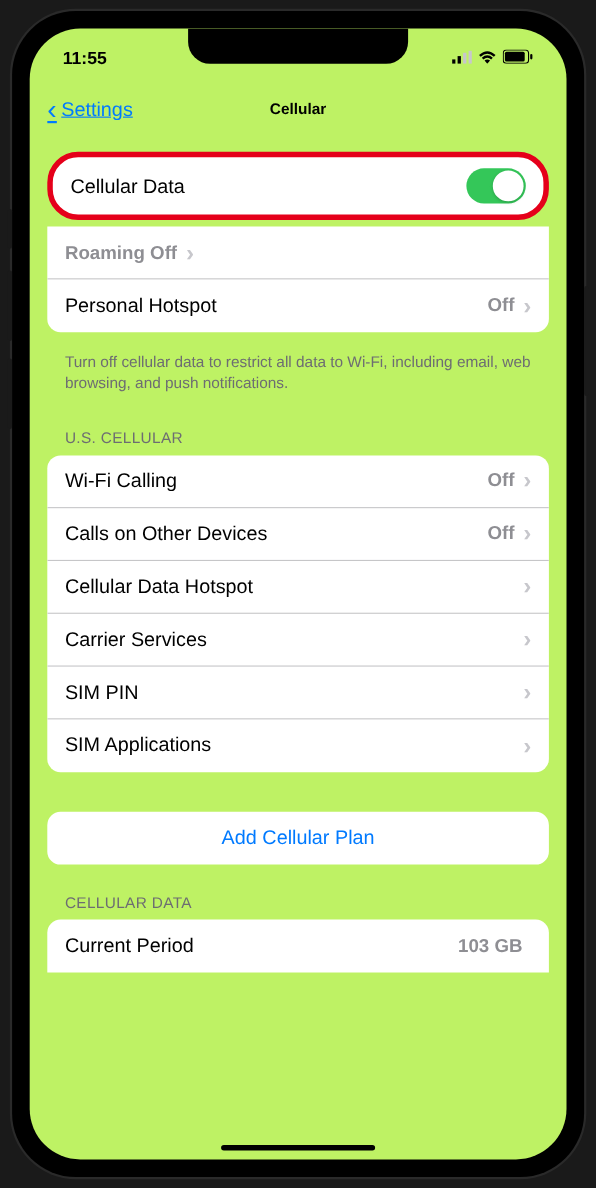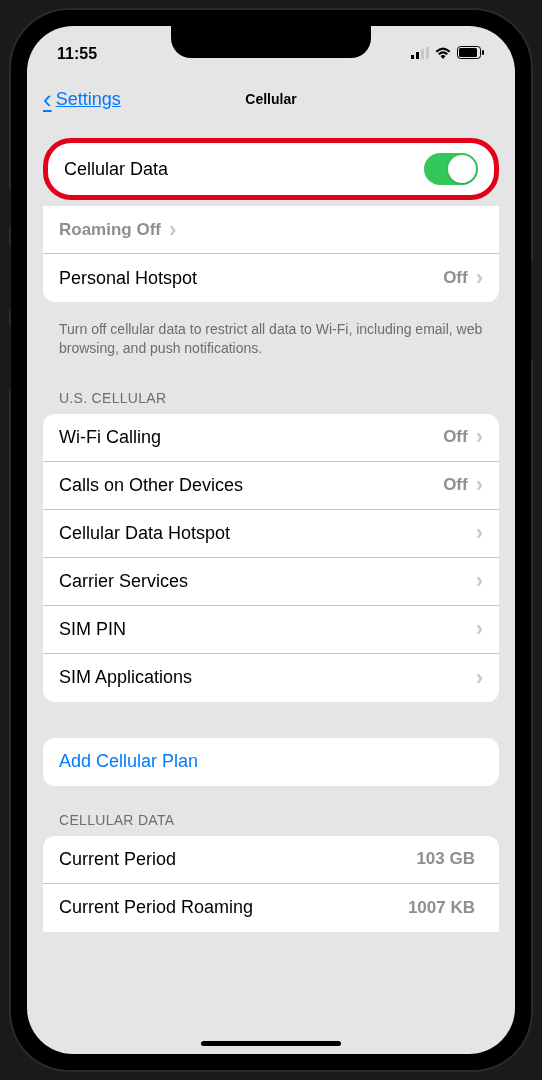--- a/index.html
+++ b/index.html
@@ -17,21 +17,21 @@
       background: #000;
       border-radius: 58px;
       padding: 16px;
       position: relative;
       margin-top: 10px;
       box-shadow: 0 0 0 2px #2a2a2a;
     }
     .phone-screen {
       width: 100%;
       height: 100%;
-      background: #e5e5e5;
+      background: #bef264;
       border-radius: 46px;
       overflow: hidden;
       position: relative;
     }
     .notch {
       position: absolute;
       top: 0;
       left: 50%;
       transform: translateX(-50%);
       width: 200px;
@@ -266,34 +266,30 @@
         <div class="row">
           <span class="row-label">SIM Applications</span>
           <span class="chevron">›</span>
         </div>
       </div>
 
       <div style="height:24px;"></div>
 
       <div class="group">
         <div class="row">
-          <span class="row-label" style="color:#007aff;">Add Cellular Plan</span>
+          <span class="row-label" style="color:#007aff;text-align:center;">Add Cellular Plan</span>
         </div>
       </div>
 
       <div class="section-header">CELLULAR DATA</div>
 
       <div class="group" style="margin-bottom:0; border-bottom-left-radius:0; border-bottom-right-radius:0;">
         <div class="row">
           <span class="row-label">Current Period</span>
           <span class="row-value">103 GB</span>
-        </div>
-        <div class="row">
-          <span class="row-label">Current Period Roaming</span>
-          <span class="row-value">1007 KB</span>
         </div>
       </div>
 
     </div>
 
     <div class="home-indicator"></div>
   </div>
 </div>
 
 </body></html>

